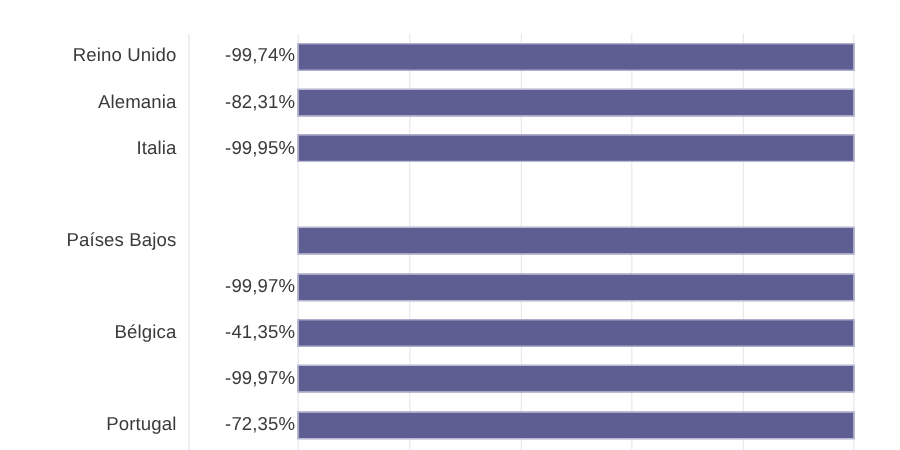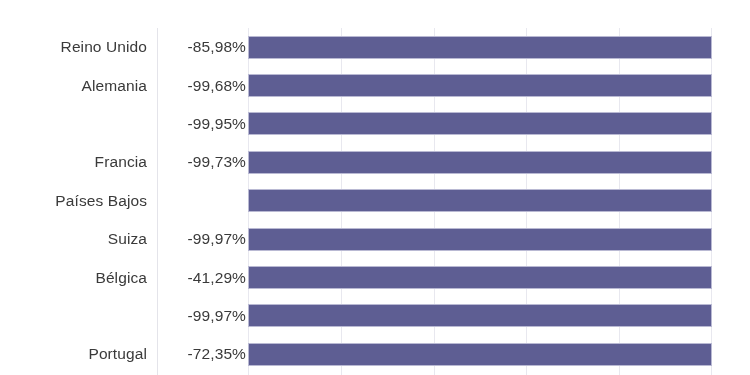--- a/index.html
+++ b/index.html
@@ -110,49 +110,44 @@
         <div class="gridline" style="left: 371px;"></div>
         <div class="gridline" style="left: 463px;"></div>
       </div>
   </div>
 
   <div class="axis-line"></div>
 
   <div class="rows" id="rows">
       <div class="row" style="top: 0px;">
         <div class="cat-label">Reino Unido</div>
-        <div class="val-label">-85,98%</div>
+        <div class="val-label">-99,74%</div>
         <div class="bar" title="Reino Unido -99,74%" style="width: 464px; top: 7.5px; left: 248px; background: rgb(94, 94, 147); border-color: rgb(185, 185, 211);"></div>
       </div>
       <div class="row" style="top: 38.4px;">
         <div class="cat-label">Alemania</div>
-        <div class="val-label">-99,68%</div>
+        <div class="val-label">-82,31%</div>
         <div class="bar" title="Alemania -99,68%" style="width: 464px; top: 7.5px; left: 248px; background: rgb(94, 94, 147); border-color: rgb(185, 185, 211);"></div>
       </div>
       <div class="row" style="top: 76.8px;">
+        <div class="cat-label">Italia</div>
         <div class="val-label">-99,95%</div>
         <div class="bar" title="Italia -99,95%" style="width: 464px; top: 7.5px; left: 248px; background: rgb(94, 94, 147); border-color: rgb(185, 185, 211);"></div>
-      </div>
-      <div class="row" style="top: 115.2px;">
-        <div class="cat-label">Francia</div>
-        <div class="val-label">-99,73%</div>
-        <div class="bar" title="Francia -99,73%" style="width: 464px; top: 7.5px; left: 248px; background: rgb(94, 94, 147); border-color: rgb(185, 185, 211);"></div>
       </div>
       <div class="row" style="top: 153.6px;">
         <div class="cat-label">Países Bajos</div>
         <div class="bar" title="Países Bajos -99,86%" style="width: 464px; top: 7.5px; left: 248px; background: rgb(94, 94, 147); border-color: rgb(185, 185, 211);"></div>
       </div>
       <div class="row" style="top: 192px;">
-        <div class="cat-label">Suiza</div>
         <div class="val-label">-99,97%</div>
         <div class="bar" title="Suiza -99,97%" style="width: 464px; top: 7.5px; left: 248px; background: rgb(94, 94, 147); border-color: rgb(185, 185, 211);"></div>
       </div>
       <div class="row" style="top: 230.4px;">
         <div class="cat-label">Bélgica</div>
-        <div class="val-label">-41,29%</div>
+        <div class="val-label">-41,35%</div>
         <div class="bar" title="Bélgica -99,90%" style="width: 464px; top: 7.5px; left: 248px; background: rgb(94, 94, 147); border-color: rgb(185, 185, 211);"></div>
       </div>
       <div class="row" style="top: 268.8px;">
         <div class="val-label">-99,97%</div>
         <div class="bar" title="Portugal -99,97%" style="width: 464px; top: 7.5px; left: 248px; background: rgb(94, 94, 147); border-color: rgb(185, 185, 211);"></div>
       </div>
       <div class="row" style="top: 307.2px;">
         <div class="cat-label">Portugal</div>
         <div class="val-label">-72,35%</div>
         <div class="bar" title="Irlanda -99,94%" style="width: 464px; top: 7.5px; left: 248px; background: rgb(94, 94, 147); border-color: rgb(185, 185, 211);"></div>

